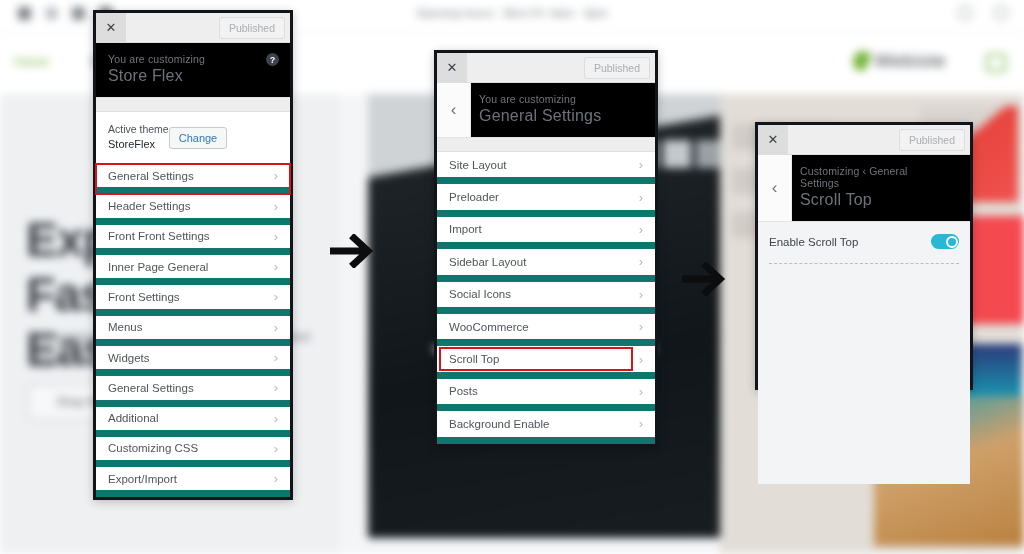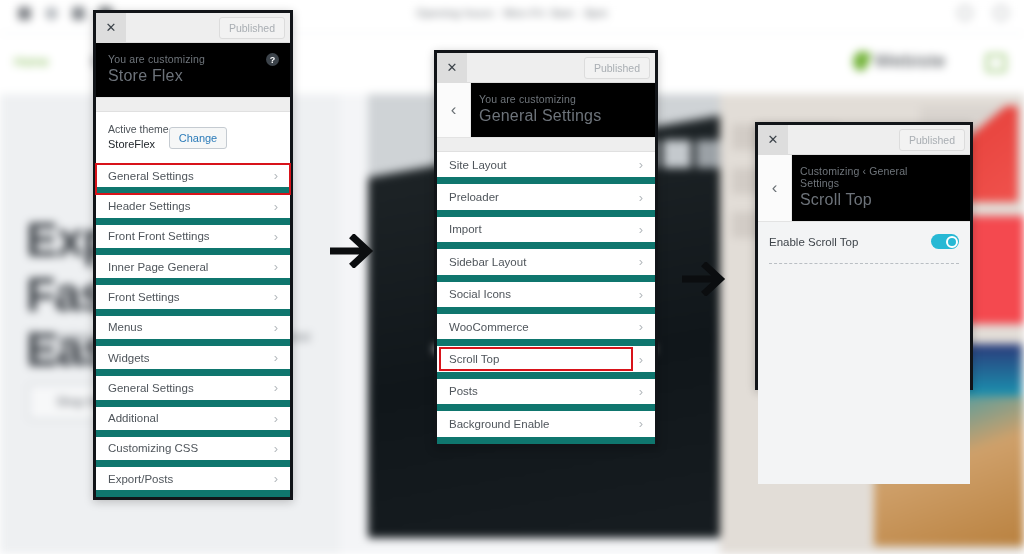--- a/index.html
+++ b/index.html
@@ -546,21 +546,21 @@
       </div>
       <div class="menu-row">
         <span>Additional</span>
         <span class="chev">›</span>
       </div>
       <div class="menu-row">
         <span>Customizing CSS</span>
         <span class="chev">›</span>
       </div>
       <div class="menu-row">
-        <span>Export/Posts</span>
+        <span>Export/Import</span>
         <span class="chev">›</span>
       </div>
     </div>
   </div>
 
   <div class="arrow" id="arrow-1">
     <svg width="52" height="34" viewBox="0 0 52 34">
       <path d="M2 17 H36 M24 4 L38 17 L24 30" stroke="#0b0d0f" stroke-width="7" fill="none" stroke-linecap="square" stroke-linejoin="miter"></path>
     </svg>
   </div>

